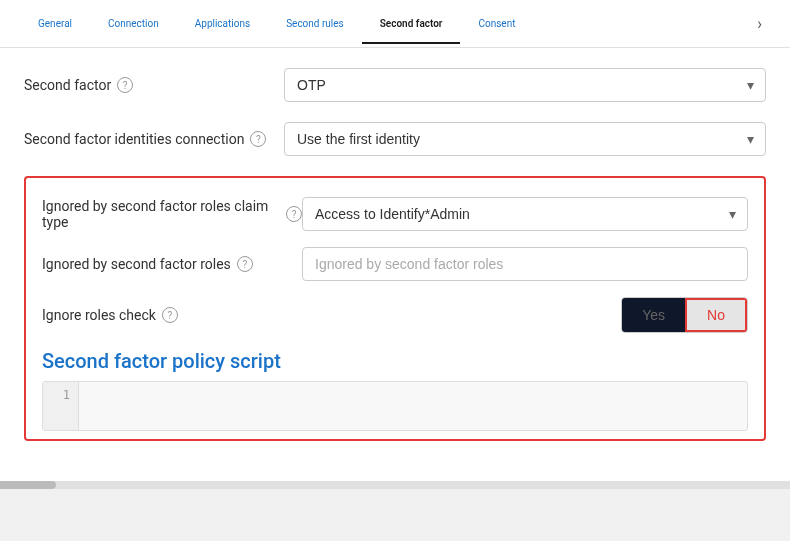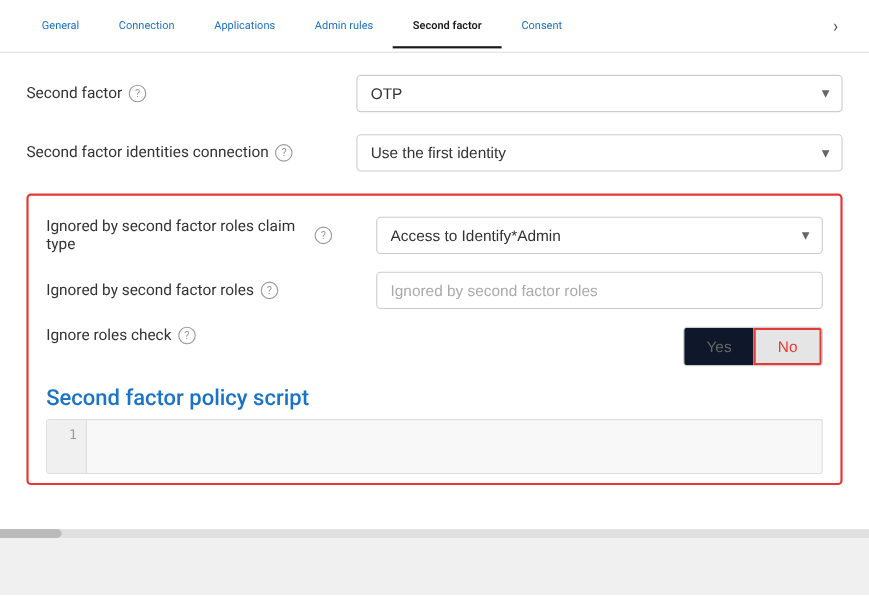--- a/index.html
+++ b/index.html
@@ -78,21 +78,20 @@
       color: #999;
       font-size: 10px;
       display: inline-flex;
       align-items: center;
       justify-content: center;
       cursor: pointer;
       flex-shrink: 0;
     }
     .form-control-wrapper {
       flex: 1;
-      margin-left: 40px;
     }
 
     
     .select-field {
       width: 100%;
       padding: 8px 32px 8px 12px;
       border: 1px solid #ccc;
       border-radius: 4px;
       font-size: 14px;
       color: #333;
@@ -219,37 +218,37 @@
       height: 8px;
       background: #bbb;
       border-radius: 4px;
       position: absolute;
       left: 0;
     }
 
     
     .ignore-roles-row {
       display: flex;
-      align-items: flex-start;
+      align-items: center;
     }
     .ignore-roles-label-area {
       flex: 1;
       display: flex;
       align-items: center;
       gap: 6px;
     }
   </style>
 </head>
 <body>
 
 <div class="tabs-bar">
   <a class="tab-item">General</a>
   <a class="tab-item">Connection</a>
   <a class="tab-item">Applications</a>
-  <a class="tab-item">Admin rules</a>
+  <a class="tab-item">Second rules</a>
   <a class="tab-item active">Second factor</a>
   <a class="tab-item">Consent</a>
   <span class="tab-chevron">›</span>
 </div>
 
 <div class="main-content">
 
   <div class="form-row">
     <div class="form-label">
       <span>Second factor</span>

